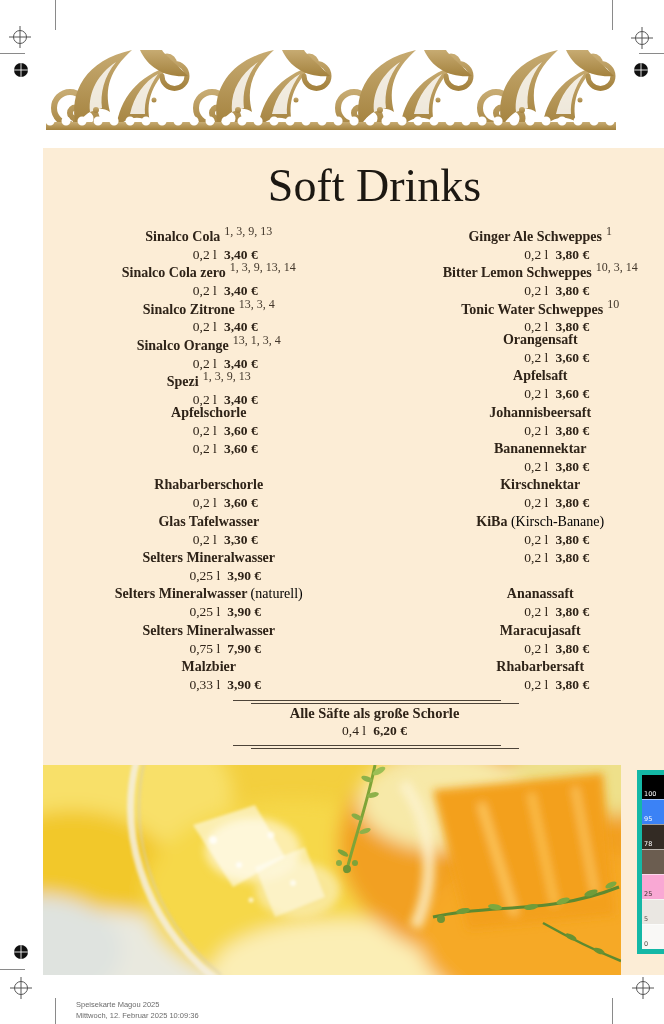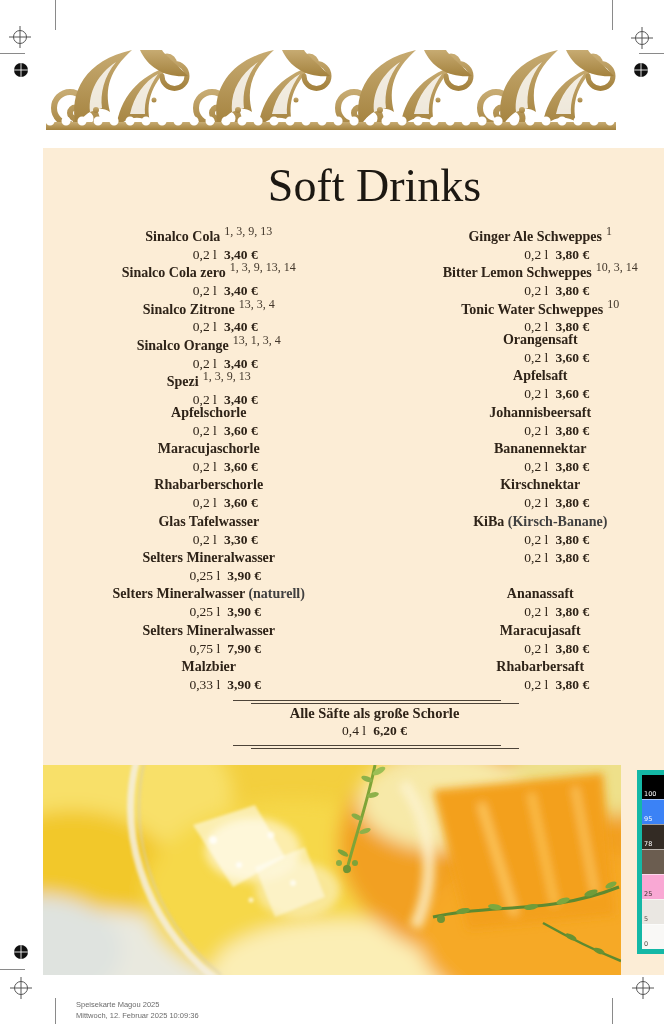--- a/index.html
+++ b/index.html
@@ -17,21 +17,21 @@
   
   .panel{position:absolute;left:43px;top:148px;width:663px;height:827px;background:#fcedd6;}
 
   .menu-title{font-size:46px;line-height:52px;margin-top:12px;text-align:center;
               color:#1c1812;font-weight:400;}
 
   .columns{display:flex;margin-top:10px;}
   .col{width:50%;display:flex;flex-direction:column;}
   .item{height:36.35px;text-align:center;color:#2e2318;}
   .item-name{font-size:14px;line-height:18px;font-weight:bold;}
-  .item-name .note{font-weight:bold;color:#404040;}
+  .item-name .note{font-weight:normal;color:#000000;}
   .item-name sup{font-size:12px;font-weight:normal;color:#41362a;margin-left:4px;margin-top:7px;}
   .item-price{font-size:13.5px;line-height:17px;padding-left:33px;}
   .item-price .pr{margin-left:7px;}
 
   
   .special{width:300px;margin:6px auto 0 auto;text-align:center;color:#2e2318;}
   .rule{height:1px;background:#4d4439;}
   .rule-a{width:268px;margin-left:8px;}
   .rule-b{width:268px;margin-left:26px;margin-top:2px;}
   .special-title{font-size:14.5px;font-weight:bold;line-height:18px;}
@@ -158,21 +158,20 @@
           </div>
           <div class="item">
             <div class="item-name"><span class="nm">Spezi</span><sup>1, 3, 9, 13</sup></div>
             <div class="item-price"><span class="sz">0,2 l</span><b class="pr">3,40 €</b></div>
           </div>
           <div class="item">
             <div class="item-name"><span class="nm">Apfelschorle</span></div>
             <div class="item-price"><span class="sz">0,2 l</span><b class="pr">3,60 €</b></div>
           </div>
           <div class="item">
-            <div class="item-name"><span class="nm">Maracujaschorle</span></div>
             <div class="item-price"><span class="sz">0,2 l</span><b class="pr">3,60 €</b></div>
           </div>
           <div class="item">
             <div class="item-name"><span class="nm">Rhabarberschorle</span></div>
             <div class="item-price"><span class="sz">0,2 l</span><b class="pr">3,60 €</b></div>
           </div>
           <div class="item">
             <div class="item-name"><span class="nm">Glas Tafelwasser</span></div>
             <div class="item-price"><span class="sz">0,2 l</span><b class="pr">3,30 €</b></div>
           </div>

